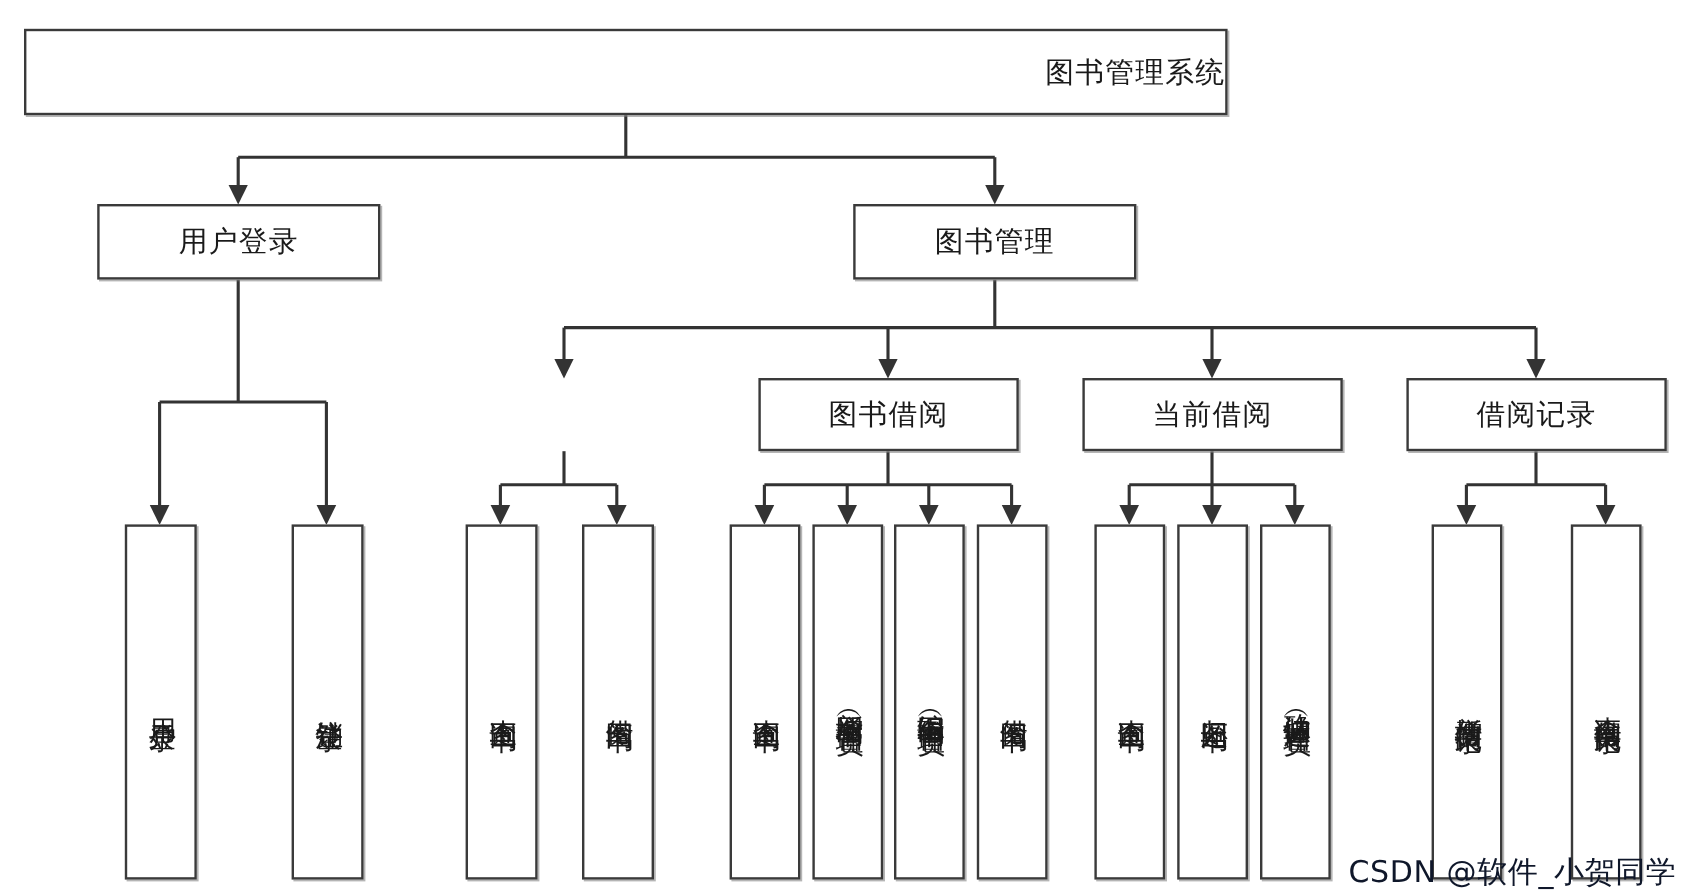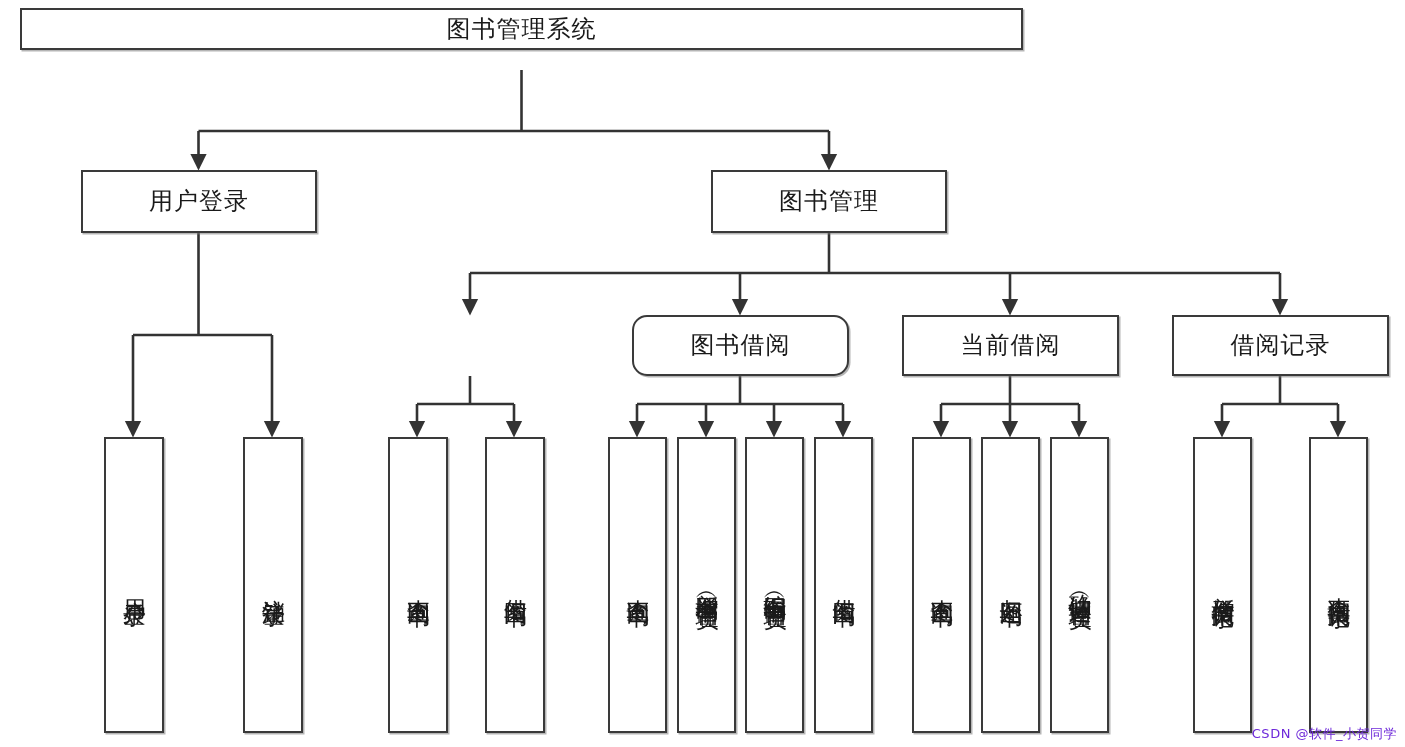--- a/index.html
+++ b/index.html
@@ -52,22 +52,22 @@
   .node.vert .vlabel {
     writing-mode: vertical-rl;
     text-orientation: upright;
     white-space: pre-line;
     text-align: center;
   }
   .watermark {
     position: absolute;
     right: 8px;
     bottom: 4px;
-    font-size: 13px;
-    color: #6d28d9;
+    font-size: 25px;
+    color: #0f172a;
     letter-spacing: 0.5px;
     white-space: nowrap;
     pointer-events: none;
   }
 </style>
 </head>
 <body>
 
 <div id="canvas">
 
@@ -114,32 +114,32 @@
       <path d="M 1010 404 L 1010 429" marker-end="url(#arrow)"></path>
       <path d="M 1079 404 L 1079 429" marker-end="url(#arrow)"></path>
 
       <path d="M 1280 376 L 1280 404"></path>
       <path d="M 1222 404 L 1338 404"></path>
       <path d="M 1222 404 L 1222 429" marker-end="url(#arrow)"></path>
       <path d="M 1338 404 L 1338 429" marker-end="url(#arrow)"></path>
     </g>
   </svg>
 
-  <div class="node horiz" style="left:20px; top:8px; width:1003px; height:42px;">
+  <div class="node horiz" style="left:20px; top:24px; width:1003px; height:72px;justify-content:flex-end;">
     <span>图书管理系统</span>
   </div>
 
   <div class="node horiz" style="left:81px; top:170px; width:236px; height:63px;">
     <span>用户登录</span>
   </div>
   <div class="node horiz" style="left:711px; top:170px; width:236px; height:63px;align-items:center;">
     <span>图书管理</span>
   </div>
 
-  <div class="node horiz" style="left:632px; top:315px; width:217px; height:61px;border-radius:15px;">
+  <div class="node horiz" style="left:632px; top:315px; width:217px; height:61px;">
     <span>图书借阅</span>
   </div>
   <div class="node horiz" style="left:1172px; top:315px; width:217px; height:61px;">
     <span>借阅记录</span>
   </div>
   <div class="node horiz" style="left:902px; top:315px; width:217px; height:61px;">
     <span>当前借阅</span>
   </div>
 
   <div class="node vert" style="left:104px; top:437px; width:60px; height:296px;">

